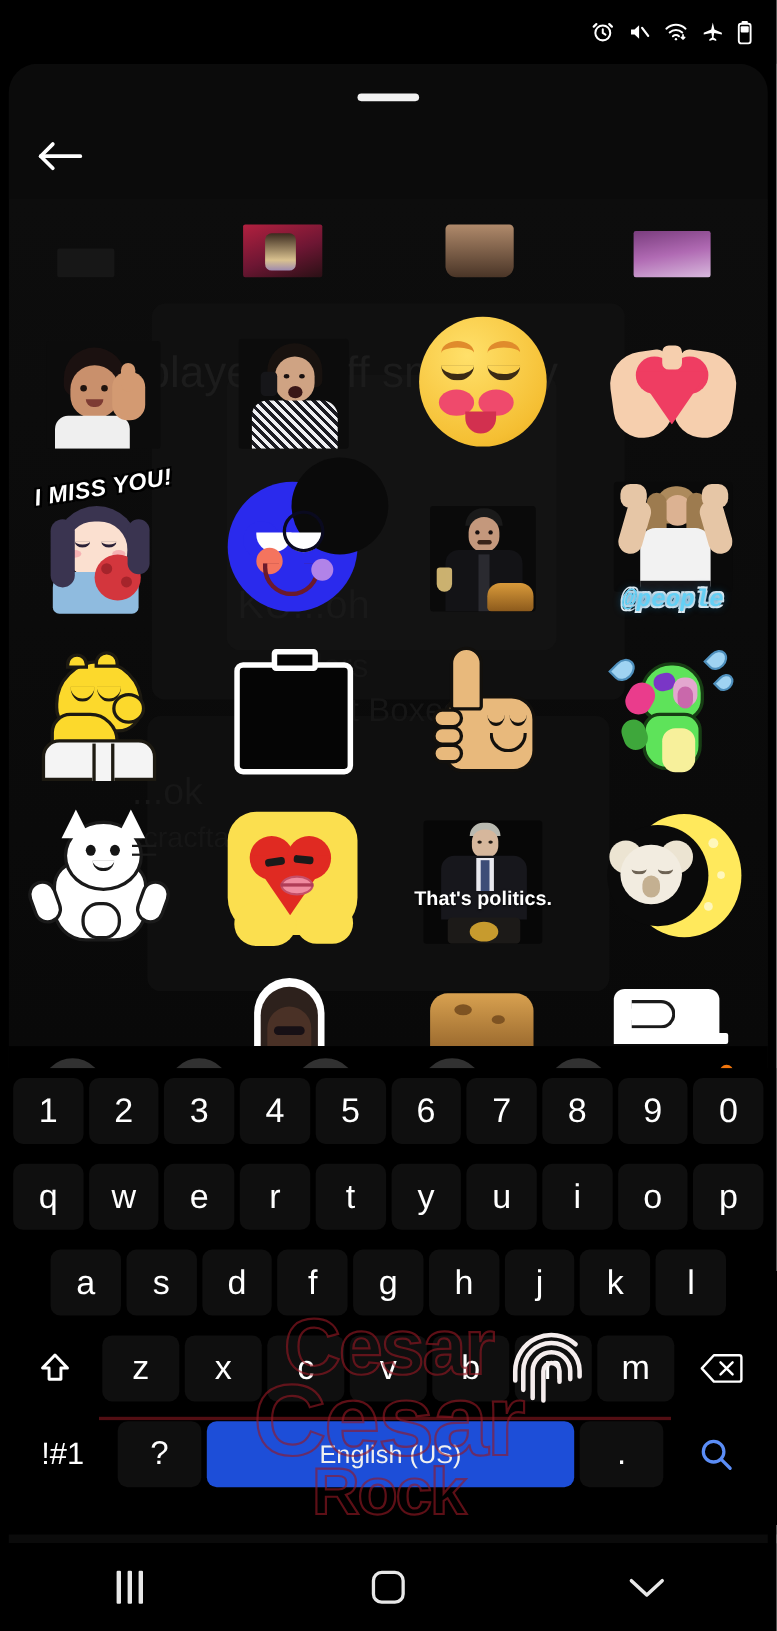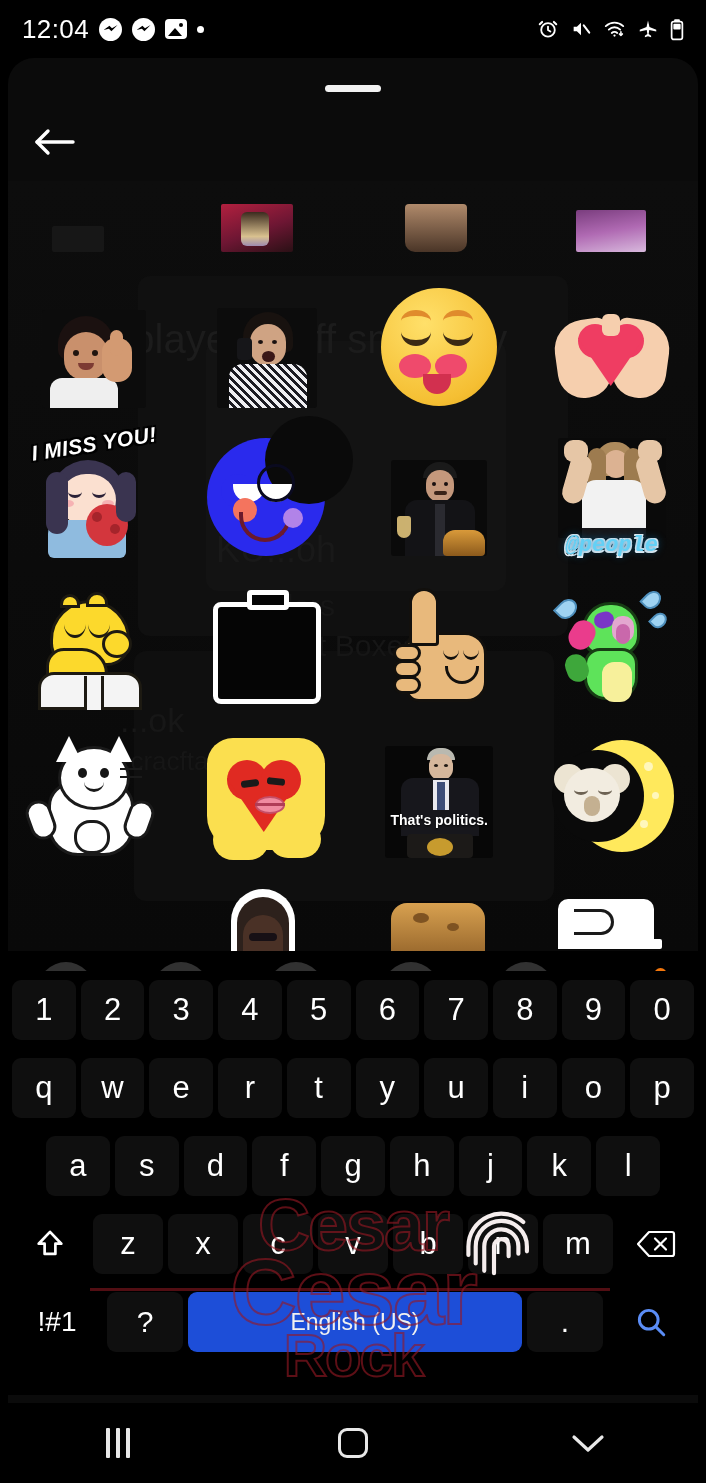--- a/index.html
+++ b/index.html
@@ -195,27 +195,20 @@
   .nav-recents{display:flex;gap:6px;}
   .nav-recents i{width:4px;height:30px;background:#e8e8e8;display:block;border-radius:1px;}
   .nav-home{width:30px;height:30px;border:3px solid #e8e8e8;border-radius:9px;}
 </style>
 </head>
 <body>
 
 <div class="phone">
 
   <div class="statusbar">
-    <div class="sb-left">
-      <span class="sb-clock">12:04</span>
-      <span class="msgr"></span>
-      <span class="msgr"></span>
-      <span class="imgicon"></span>
-      <span class="mini-dot"></span>
-    </div>
     <div class="sb-right">
       <svg class="sbi" width="22" height="22" viewBox="0 0 24 24">
         <circle cx="12" cy="13" r="7.4" fill="none" stroke="#fff" stroke-width="2"></circle>
         <path d="M12 9.4V13l2.6 1.7" stroke="#fff" stroke-width="2" fill="none" stroke-linecap="round"></path>
         <path d="M5.6 4.3L3 6.8M18.4 4.3L21 6.8" stroke="#fff" stroke-width="2.2" stroke-linecap="round"></path>
       </svg>
       <svg class="sbi" width="22" height="22" viewBox="0 0 24 24">
         <path d="M4 9.5h3.5L12 5.3v13.4L7.5 14.5H4z" fill="#fff"></path>
         <path d="M15 8l6 8" stroke="#fff" stroke-width="2.2" stroke-linecap="round"></path>
       </svg>
@@ -515,21 +508,21 @@
               <div style="position:absolute;left:44px;top:8px;width:24px;height:26px;background:#d6b79c;border-radius:11px;"></div>
               <div style="position:absolute;left:49px;top:18px;width:4px;height:3px;background:#221a14;border-radius:50%;"></div>
               <div style="position:absolute;left:59px;top:18px;width:4px;height:3px;background:#221a14;border-radius:50%;"></div>
               <div style="position:absolute;left:16px;top:32px;width:78px;height:58px;background:#17171c;border-radius:12px 12px 0 0;"></div>
               <div style="position:absolute;left:48px;top:34px;width:16px;height:30px;background:#e9e9ef;"></div>
               <div style="position:absolute;left:52px;top:36px;width:8px;height:28px;background:#3d4d77;"></div>
               <div style="position:absolute;left:22px;top:88px;width:66px;height:24px;background:#1c1a18;border-radius:4px;"></div>
               <div style="position:absolute;left:42px;top:92px;width:26px;height:18px;background:#c79b2e;border-radius:50%;"></div>
             </div>
             <div style="position:absolute;left:0;bottom:34px;width:128px;text-align:center;color:#fff;
-                        font-size:14px;font-weight:700;text-shadow:0 1px 2px #000;">That's politics.</div>
+                        font-size:18px;font-weight:700;text-shadow:0 1px 2px #000;">That's politics.</div>
           </div>
         </div>
 
         <div class="cell">
           <div class="st">
             <div style="position:absolute;left:22px;top:6px;width:104px;height:112px;background:#ffe95c;border-radius:50%;"></div>
             <div style="position:absolute;left:4px;top:16px;width:92px;height:92px;background:#0a0a0a;border-radius:50%;"></div>
             <div style="position:absolute;left:96px;top:28px;width:9px;height:9px;background:#fff7bc;border-radius:50%;"></div>
             <div style="position:absolute;left:104px;top:58px;width:7px;height:7px;background:#fff7bc;border-radius:50%;"></div>
             <div style="position:absolute;left:92px;top:86px;width:8px;height:8px;background:#fff7bc;border-radius:50%;"></div>

